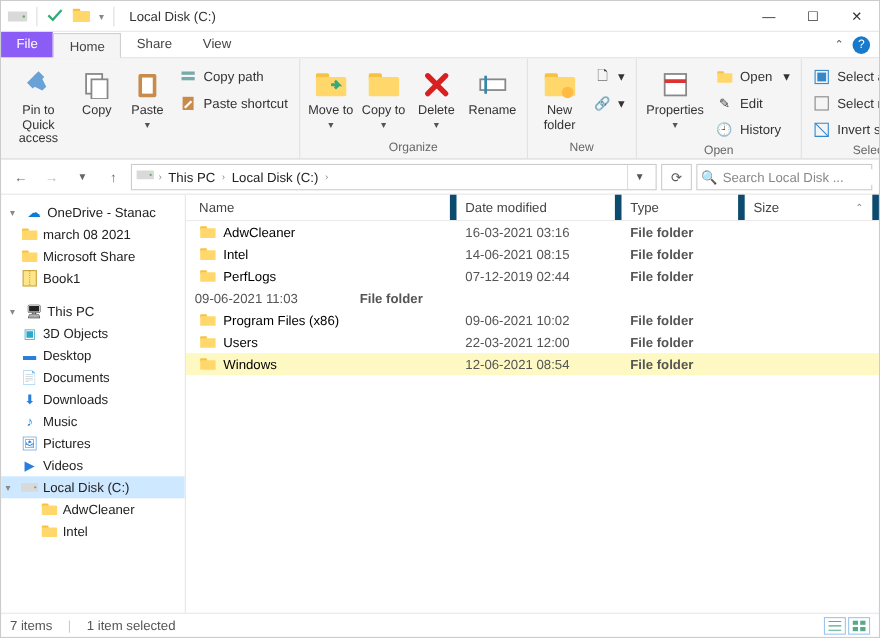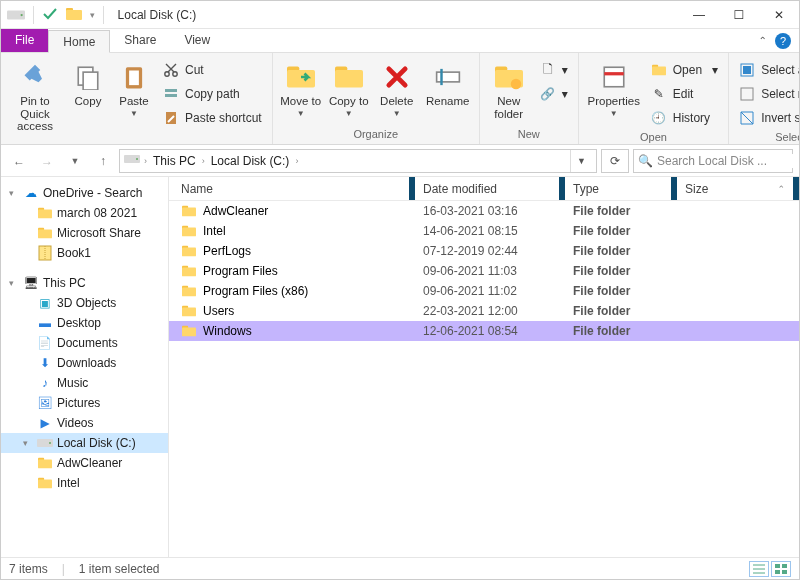--- a/index.html
+++ b/index.html
@@ -10,21 +10,21 @@
 .titlebar .qat { display: flex; align-items: center; gap: 6px; padding: 0 6px; }
 .titlebar .qat-icon { width: 18px; height: 18px; }
 .titlebar .sep { width: 1px; height: 18px; background: #ddd; margin: 0 2px; }
 .titlebar .title { padding-left: 6px; color: #333; flex: 1; }
 .titlebar .winbtns { display: flex; }
 .titlebar .winbtn { width: 40px; height: 28px; display: flex; align-items: center; justify-content: center; color: #333; }
 
 
 .tabsrow { height: 24px; display: flex; align-items: stretch; background: #fff; border-bottom: 1px solid #e0e0e0; position: relative; }
 .tab { padding: 4px 14px; color: #444; cursor: default; }
-.tab.file { background: #a21caf; color: #fff; }
+.tab.file { background: #8b5cf6; color: #fff; }
 .tab.active { background: #f5f5f5; border: 1px solid #d0d0d0; border-bottom: 1px solid #f5f5f5; position: relative; top: 1px; }
 .tabsrow .right { margin-left: auto; display: flex; align-items: center; gap: 8px; padding-right: 8px; }
 .chevron-up { font-size: 10px; color: #555; }
 .help-circle { width: 16px; height: 16px; border-radius: 50%; background: #1979ca; color: #fff; display: flex; align-items: center; justify-content: center; font-size: 11px; }
 
 
 .ribbon { height: 92px; background: #f5f5f5; display: flex; border-bottom: 1px solid #d9d9d9; }
 .group { display: flex; flex-direction: column; border-right: 1px solid #e2e2e2; padding: 2px 6px 0; }
 .group .body { flex: 1; display: flex; align-items: flex-start; gap: 4px; }
 .group .label { text-align: center; font-size: 11px; color: #666; padding: 2px 0 4px; }
@@ -49,36 +49,36 @@
 .search { width: 160px; height: 24px; border: 1px solid #ccc; display: flex; align-items: center; padding: 0 4px; gap: 4px; color: #888; }
 .search input { border: none; outline: none; flex: 1; font-size: 12px; color: #333; }
 .search input::placeholder { color: #888; }
 
 
 .split { flex: 1; display: flex; min-height: 0; }
 .tree { width: 168px; border-right: 1px solid #e6e6e6; overflow: auto; padding: 6px 0; }
 .node { display: flex; align-items: center; gap: 4px; height: 20px; padding-left: 8px; font-size: 12px; color: #222; white-space: nowrap; }
 .node .exp { width: 10px; color: #888; font-size: 9px; }
 .node .icn { width: 16px; height: 16px; display: flex; align-items: center; justify-content: center; }
-.node.l1 { padding-left: 36px; }
+.node.l1 { padding-left: 18px; }
 .node.l2 { padding-left: 36px; }
 .node.sel { background: #cde8ff; }
 .treegap { height: 10px; }
 
 
 .listwrap { flex: 1; display: flex; flex-direction: column; }
 .cols { height: 24px; display: flex; align-items: center; border-bottom: 1px solid #eaeaea; color: #444; }
 .cols .c { padding: 0 8px; border-right: 6px solid #0c4a6e; height: 100%; display: flex; align-items: center; }
 .c-name { width: 246px; padding-left: 12px !important; }
 .c-date { width: 150px; }
 .c-type { width: 112px; }
 .c-size { flex: 1; }
 .rows { flex: 1; overflow: auto; }
 .row { height: 20px; display: flex; align-items: center; }
-.row.sel { background: #c4b5fd; }
+.row.sel { background: #fef9c3; }
 .row .cell { padding: 0 8px; overflow: hidden; text-overflow: ellipsis; white-space: nowrap; }
 .row .cell.name { width: 246px; display: flex; align-items: center; gap: 6px; padding-left: 12px; }
 .row .cell.date { width: 150px; color: #555; }
 .row .cell.type { width: 112px; color: #555; font-weight: bold; }
 .row .folder-icn { width: 16px; height: 14px; }
 
 
 .status { height: 22px; border-top: 1px solid #e6e6e6; display: flex; align-items: center; padding: 0 8px; gap: 14px; color: #555; }
 .status .views { margin-left: auto; display: flex; gap: 2px; }
 .status .vbtn { width: 20px; height: 16px; border: 1px solid #9cc5ee; display: flex; align-items: center; justify-content: center; }
@@ -179,28 +179,20 @@
               <rect x="3" y="2" width="10" height="13" rx="1" fill="#c98b4a"></rect>
               <rect x="5" y="4" width="6" height="9" fill="#fff"></rect>
             </svg>
           </span>
         <span class="lbl">Paste</span>
         <span class="dd">▼</span>
       </div>
       <div class="smcol">
         <div class="smitem">
             <span class="icn">
-              <svg width="16" height="16">
-                <use href="#scissors-ico"></use>
-              </svg>
-            </span>
-            <span>Cut</span>
-          </div>
-        <div class="smitem">
-            <span class="icn">
               <svg width="16" height="16" viewBox="0 0 16 16">
                 <rect x="2" y="3" width="12" height="3" fill="#7aa"></rect>
                 <rect x="2" y="8" width="12" height="3" fill="#7aa"></rect>
               </svg>
             </span>
             <span>Copy path</span>
           </div>
         <div class="smitem">
             <span class="icn">
               <svg width="16" height="16" viewBox="0 0 16 16">
@@ -375,21 +367,21 @@
     <input placeholder="Search Local Disk ..." style="">
   </div>
 </div>
 
 <div class="split">
 
   <div class="tree">
     <div class="node">
         <span class="exp">▾</span>
         <span class="icn" style="color:#0b7cd6">☁</span>
-        <span>OneDrive - Search</span>
+        <span>OneDrive - Stanac</span>
       </div>
     <div class="node l1">
         <span class="icn">
           <svg width="16" height="14" viewBox="0 0 16 16">
             <use href="#folder-ico"></use>
           </svg>
         </span>
         <span>march 08 2021</span>
       </div>
     <div class="node l1">
@@ -505,37 +497,31 @@
           <div class="cell name">
             <svg class="folder-icn" viewBox="0 0 16 16">
               <use href="#folder-ico"></use>
             </svg>
             <span>PerfLogs</span>
           </div>
           <div class="cell date">07-12-2019 02:44</div>
           <div class="cell type">File folder</div>
         </div>
         <div class="row">
-          <div class="cell name">
-            <svg class="folder-icn" viewBox="0 0 16 16">
-              <use href="#folder-ico"></use>
-            </svg>
-            <span>Program Files</span>
-          </div>
           <div class="cell date">09-06-2021 11:03</div>
           <div class="cell type">File folder</div>
         </div>
         <div class="row">
           <div class="cell name">
             <svg class="folder-icn" viewBox="0 0 16 16">
               <use href="#folder-ico"></use>
             </svg>
             <span>Program Files (x86)</span>
           </div>
-          <div class="cell date">09-06-2021 11:02</div>
+          <div class="cell date">09-06-2021 10:02</div>
           <div class="cell type">File folder</div>
         </div>
         <div class="row">
           <div class="cell name">
             <svg class="folder-icn" viewBox="0 0 16 16">
               <use href="#folder-ico"></use>
             </svg>
             <span>Users</span>
           </div>
           <div class="cell date">22-03-2021 12:00</div>

